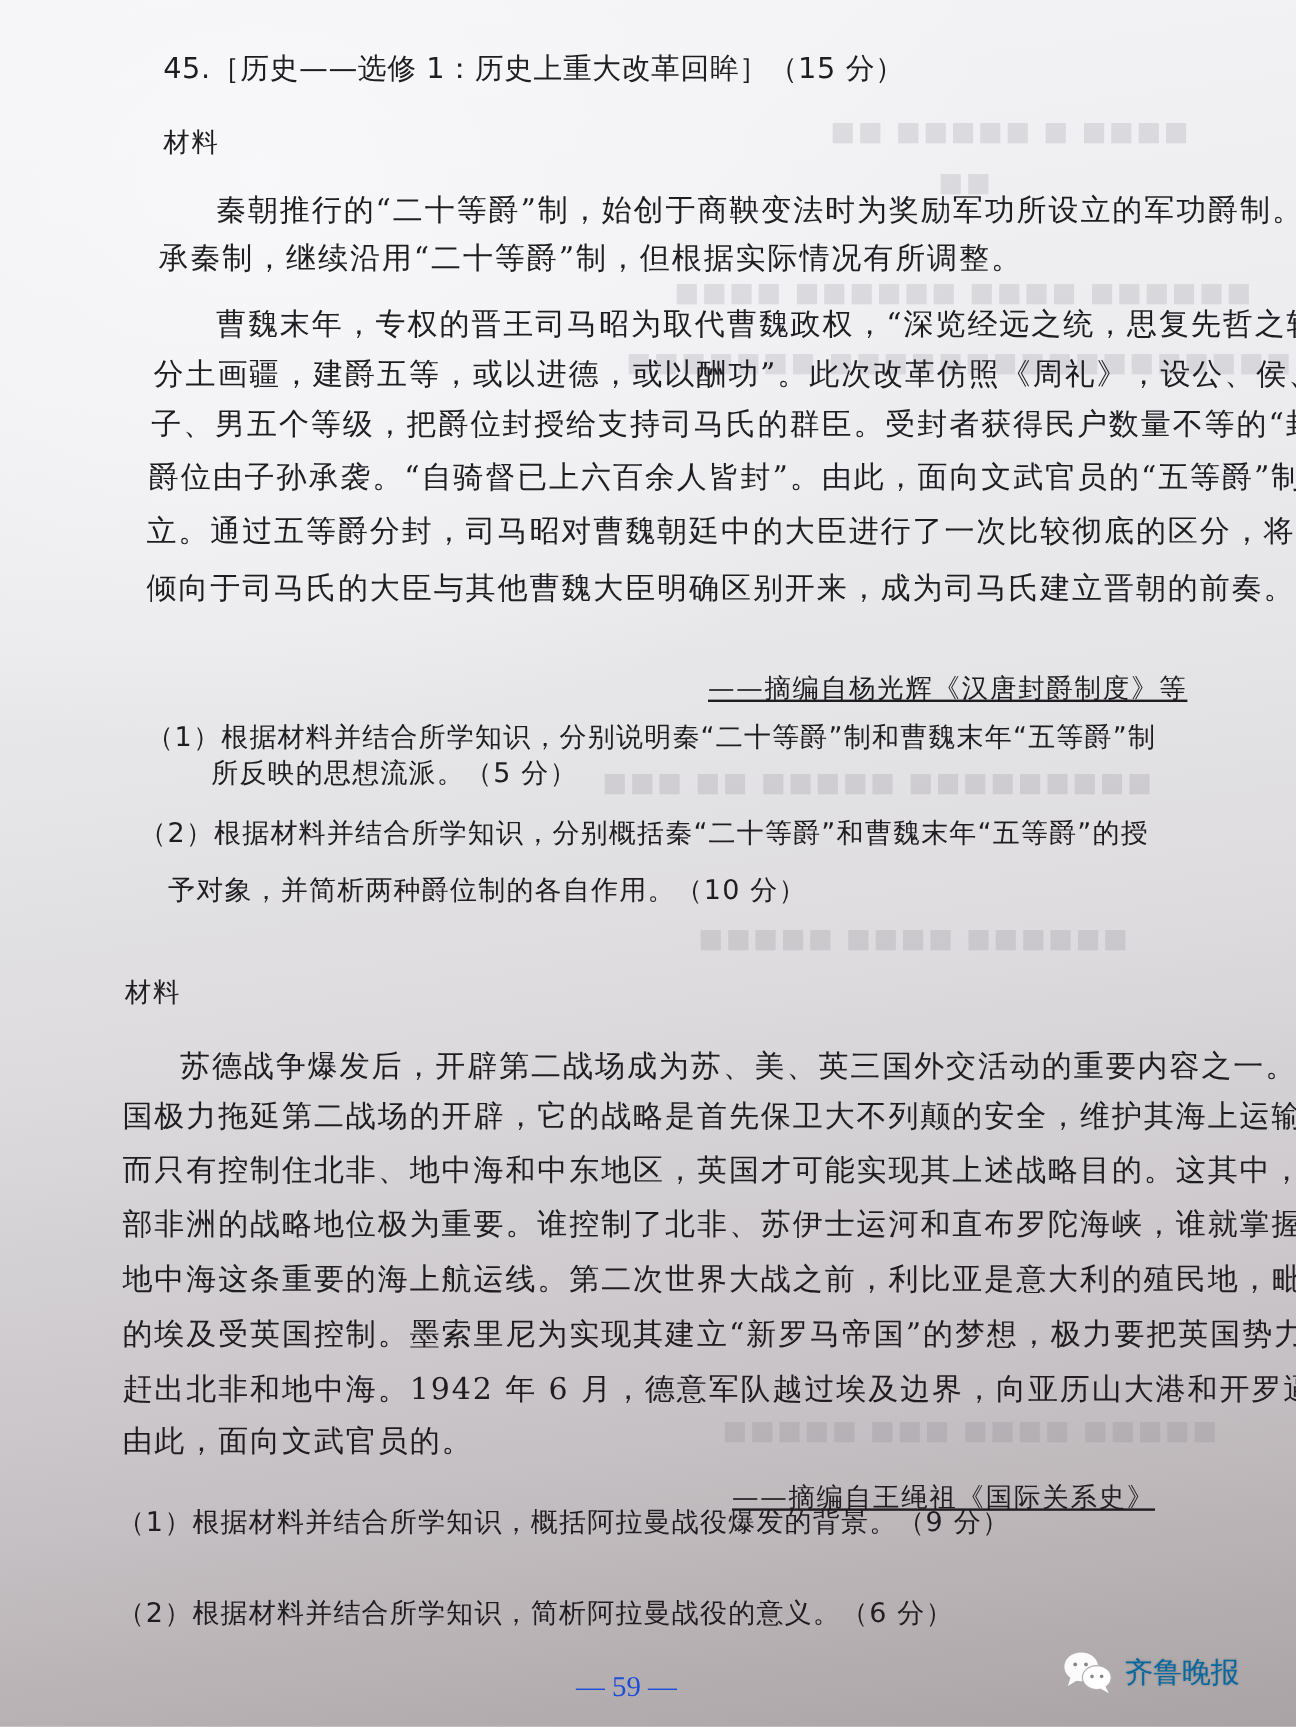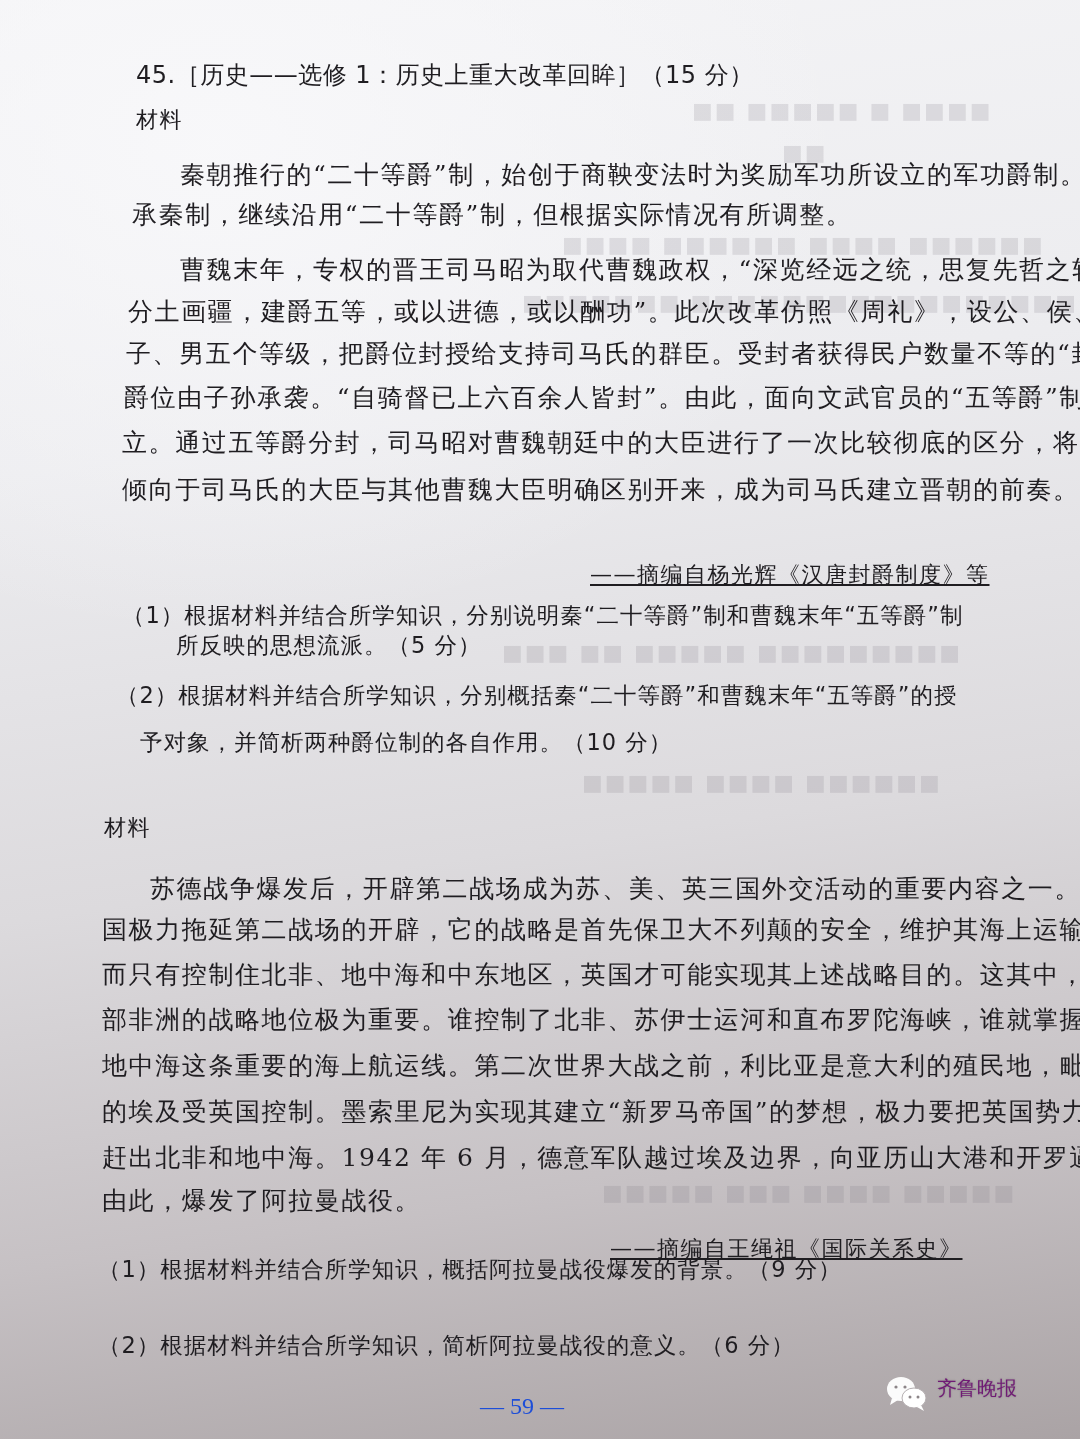--- a/index.html
+++ b/index.html
@@ -65,42 +65,43 @@
     top: 1393px;
     font-size: 24px;
     font-family: "Liberation Serif", serif;
     color: #1d4ed8;
   }
   .watermark {
     position: absolute;
     left: 885px;
     top: 1375px;
     display: flex;
+    align-items: center;
     gap: 8px;
-    color: #701a75;
+    color: #0369a1;
     font-family: "DejaVu Sans", "Liberation Sans", sans-serif;
-    font-size: 20px;
+    font-size: 24px;
     text-shadow: 0 0 2px rgba(0,0,0,0.25);
   }
   .watermark svg { display: block; }
 </style>
 </head>
 <body>
 
 <div class="page">
 
   <div class="bleed" style="left:690px; top:98px;">■■■■ ■ ■■■■■ ■■</div>
   <div class="bleed" style="left:780px; top:140px;">■■</div>
   <div class="bleed" style="left:560px; top:232px;">■■■■■■ ■■■■ ■■■■■■ ■■■■</div>
   <div class="bleed" style="left:520px; top:290px;">■■■■■■■■■■■■■■■■■ ■■■■■■■</div>
   <div class="bleed" style="left:500px; top:640px;">■■■■■■■■■ ■■■■■ ■■ ■■■</div>
   <div class="bleed" style="left:580px; top:770px;">■■■■■■ ■■■■ ■■■■■</div>
   <div class="bleed" style="left:600px; top:1180px;">■■■■■ ■■■■ ■■■ ■■■■■</div>
 
-  <div class="line heading" style="left:136px; top:60px;">45.［历史——选修 1：历史上重大改革回眸］（15 分）</div>
+  <div class="line heading" style="left:136px; top:42px;">45.［历史——选修 1：历史上重大改革回眸］（15 分）</div>
   <div class="line label" style="left:136px; top:105px;">材料</div>
 
   <div>
     <div class="line" style="left:180px; top:160px;">秦朝推行的“二十等爵”制，始创于商鞅变法时为奖励军功所设立的军功爵制。汉</div>
     <div class="line" style="left:132px; top:200px;">承秦制，继续沿用“二十等爵”制，但根据实际情况有所调整。</div>
   </div>
 
   <div>
     <div class="line" style="left:180px; top:255px;">曹魏末年，专权的晋王司马昭为取代曹魏政权，“深览经远之统，思复先哲之轨，</div>
     <div class="line" style="left:128px; top:297px;">分土画疆，建爵五等，或以进德，或以酬功”。此次改革仿照《周礼》，设公、侯、伯、</div>
@@ -125,21 +126,21 @@
   <div class="line label" style="left:104px; top:813px;">材料</div>
 
   <div>
     <div class="line" style="left:150px; top:874px;">苏德战争爆发后，开辟第二战场成为苏、美、英三国外交活动的重要内容之一。英</div>
     <div class="line" style="left:102px; top:915px;">国极力拖延第二战场的开辟，它的战略是首先保卫大不列颠的安全，维护其海上运输线。</div>
     <div class="line" style="left:102px; top:960px;">而只有控制住北非、地中海和中东地区，英国才可能实现其上述战略目的。这其中，北</div>
     <div class="line" style="left:102px; top:1005px;">部非洲的战略地位极为重要。谁控制了北非、苏伊士运河和直布罗陀海峡，谁就掌握了</div>
     <div class="line" style="left:102px; top:1051px;">地中海这条重要的海上航运线。第二次世界大战之前，利比亚是意大利的殖民地，毗邻</div>
     <div class="line" style="left:102px; top:1097px;">的埃及受英国控制。墨索里尼为实现其建立“新罗马帝国”的梦想，极力要把英国势力</div>
     <div class="line" style="left:102px; top:1143px;">赶出北非和地中海。1942 年 6 月，德意军队越过埃及边界，向亚历山大港和开罗逼近。</div>
-    <div class="line" style="left:102px; top:1186px;">由此，爆发了阿拉曼战役。</div>
+    <div class="line" style="left:102px; top:1186px;">由此，面向文武官员的。</div>
   </div>
 
   <div class="line source" style="left:610px; top:1234px;">——摘编自王绳祖《国际关系史》</div>
 
   <div class="line question" style="left:98px; top:1254px;">（1）根据材料并结合所学知识，概括阿拉曼战役爆发的背景。（9 分）</div>
   <div class="line question" style="left:98px; top:1330px;">（2）根据材料并结合所学知识，简析阿拉曼战役的意义。（6 分）</div>
 
   <div class="pageno">— 59 —</div>
 
   <div class="watermark">

